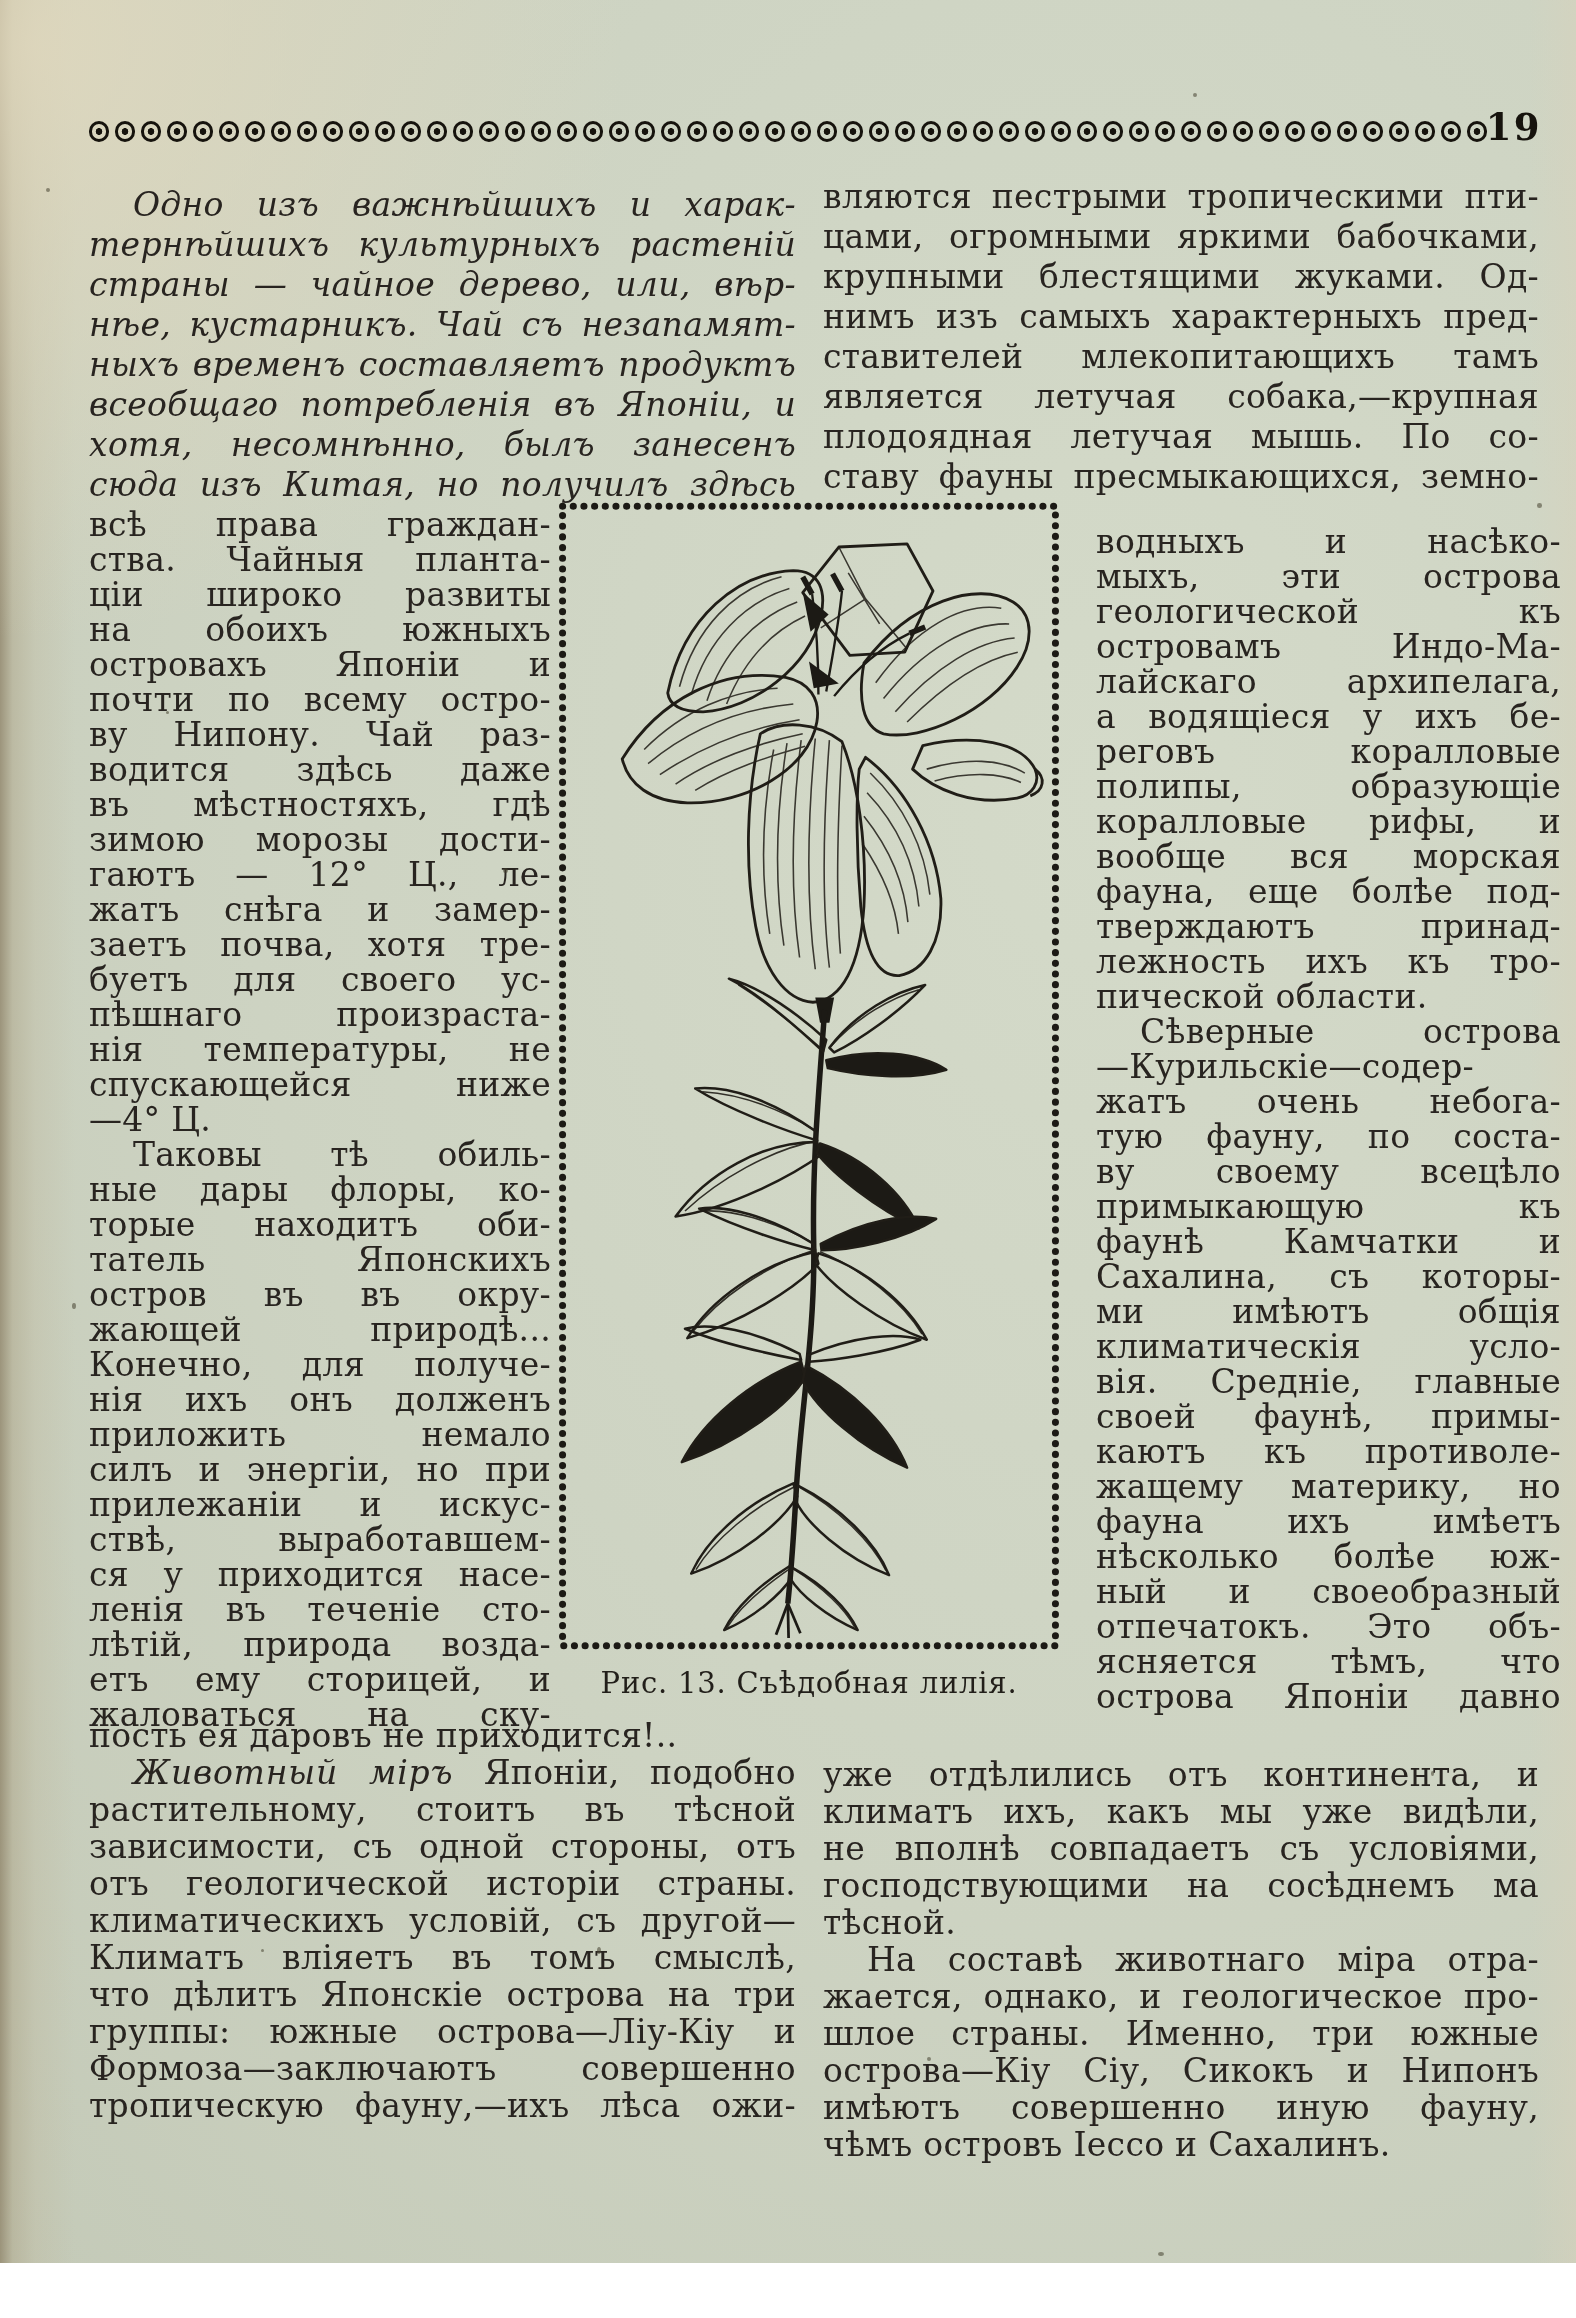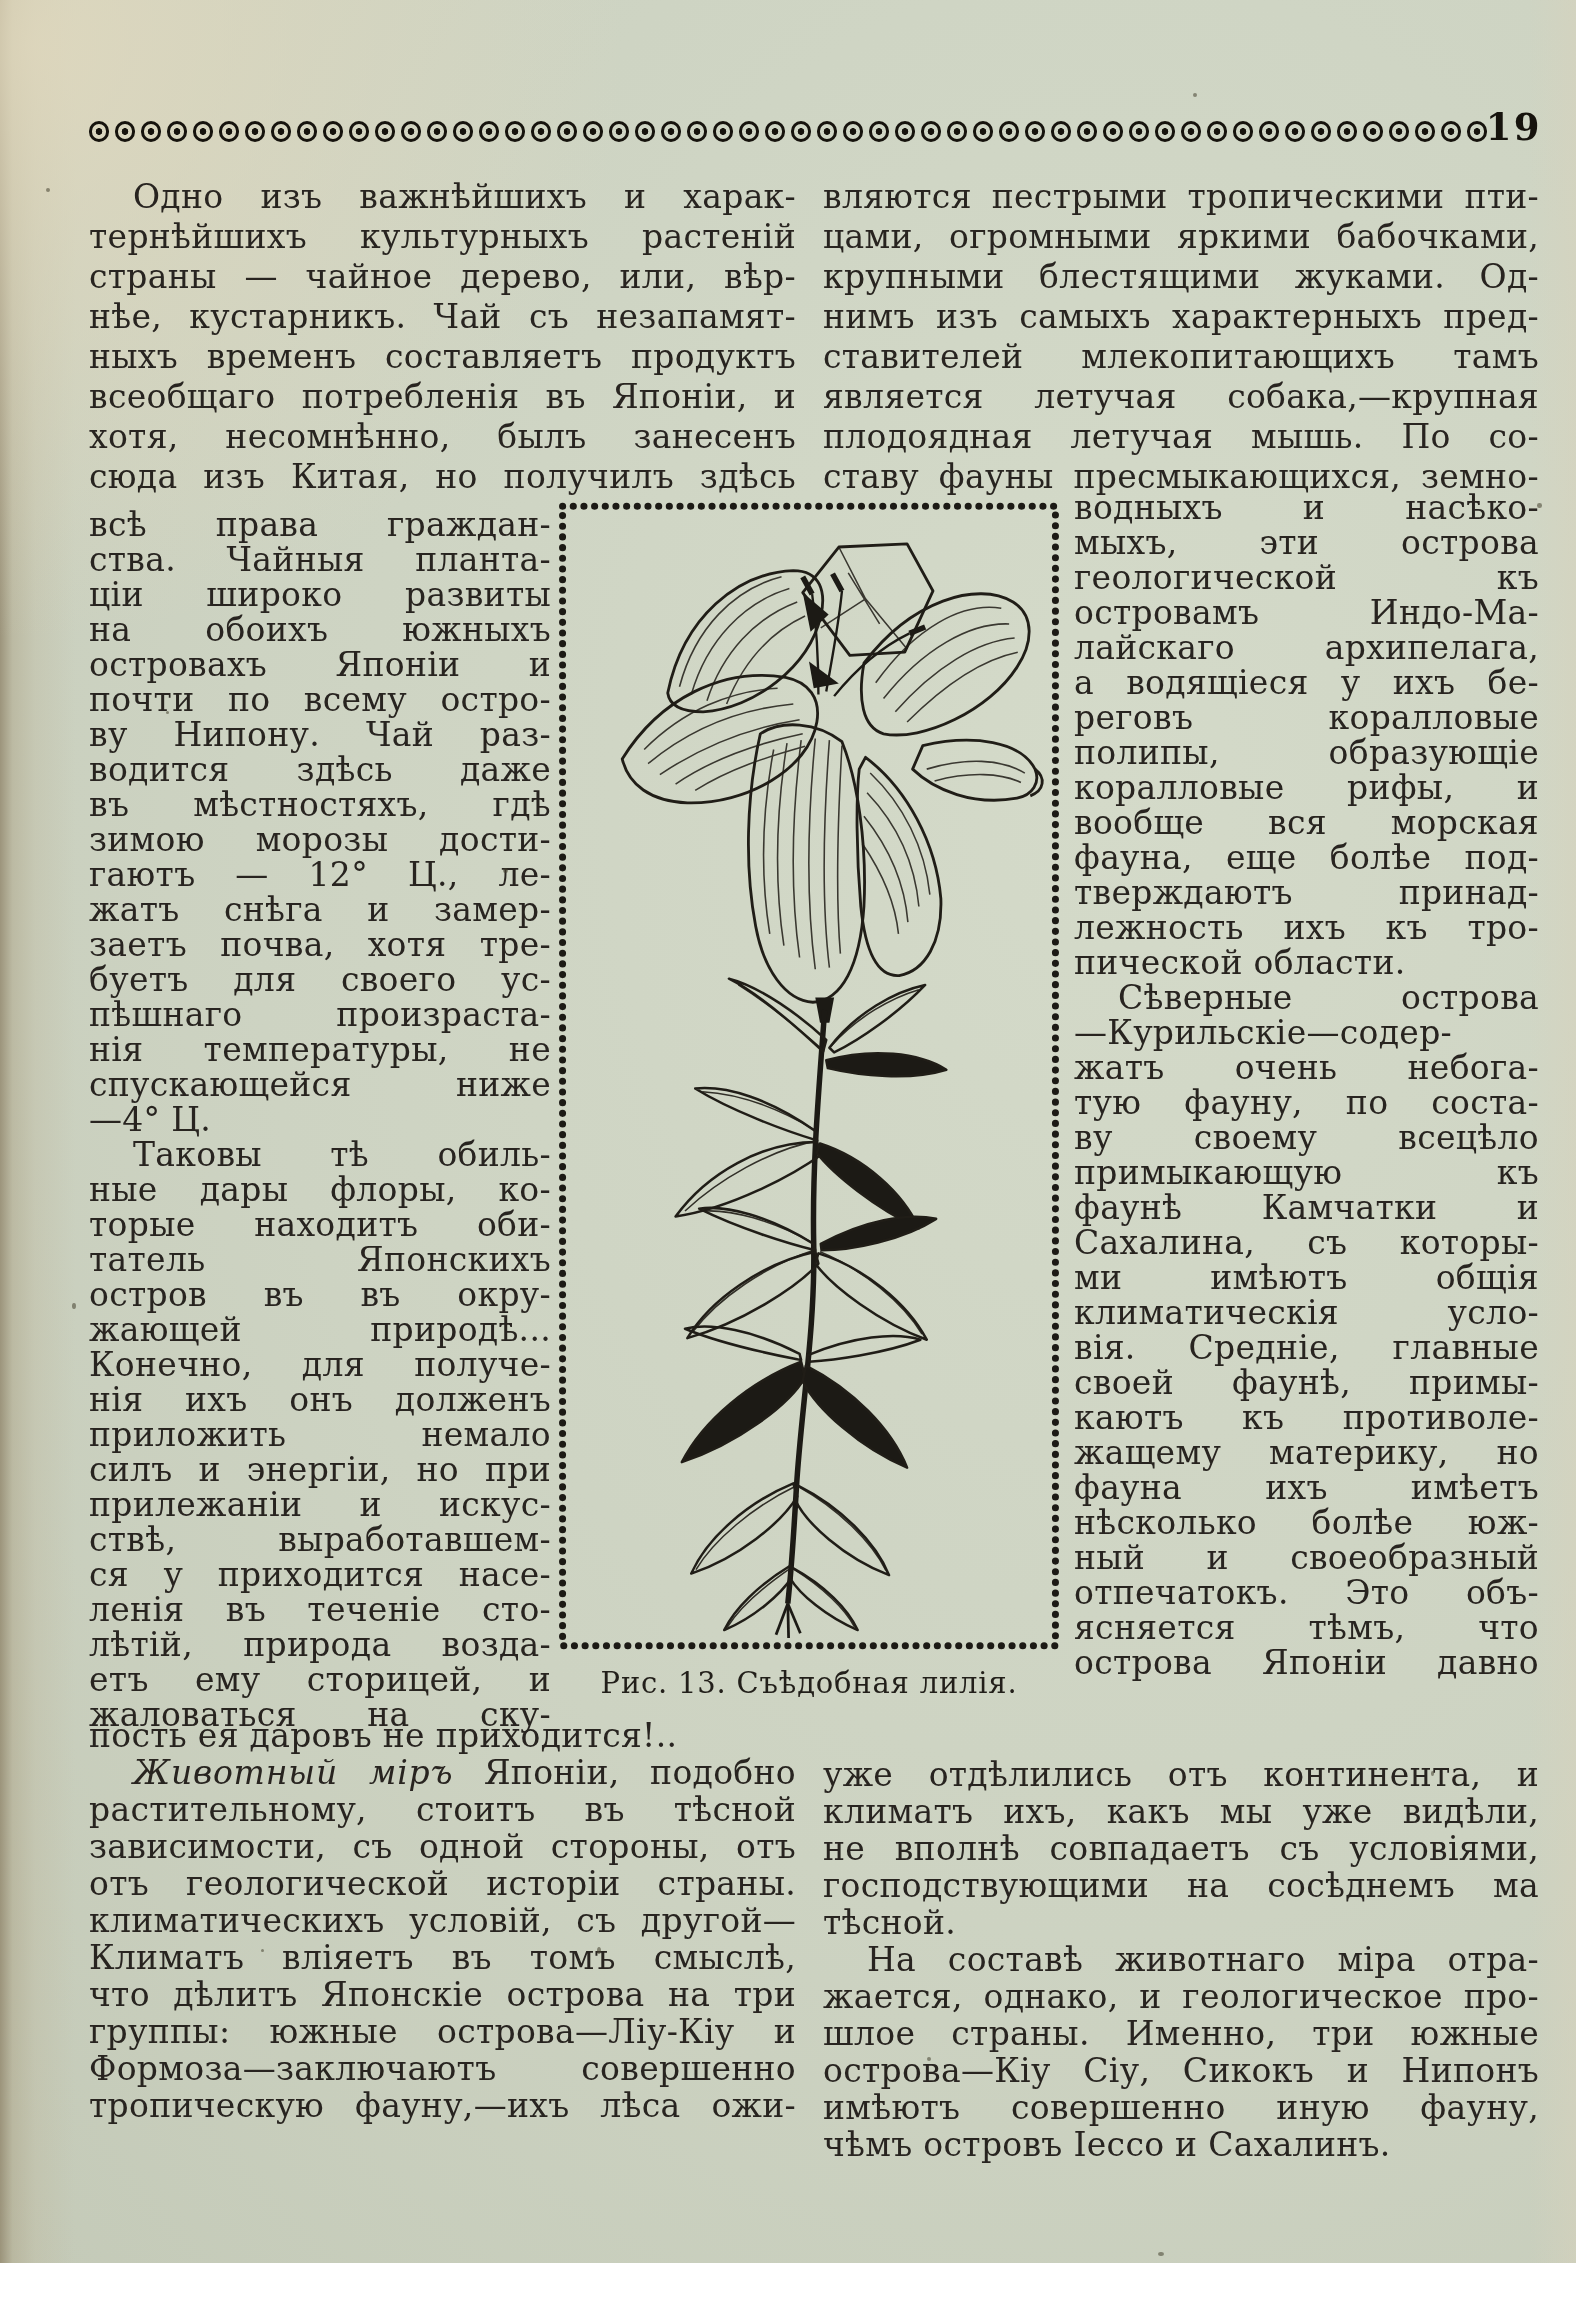--- a/index.html
+++ b/index.html
@@ -109,21 +109,21 @@
       <span class="ring"></span>
       <span class="ring"></span>
       <span class="ring"></span>
       <span class="ring"></span>
       <span class="ring"></span>
       <span class="ring"></span>
       <span class="ring"></span>
     </div>
   <div class="page-number">19</div>
 
-  <div class="tblock wide-l lh-top" style="top:177px;">
+  <div class="tblock wide-l lh-top" style="top:185px;font-style:italic;">
       <div class="line ind">Одно изъ важнѣйшихъ и харак-</div>
       <div class="line">тернѣйшихъ культурныхъ растеній</div>
       <div class="line">страны — чайное дерево, или, вѣр-</div>
       <div class="line">нѣе, кустарникъ. Чай съ незапамят-</div>
       <div class="line">ныхъ временъ составляетъ продуктъ</div>
       <div class="line">всеобщаго потребленія въ Японіи, и</div>
       <div class="line">хотя, несомнѣнно, былъ занесенъ</div>
       <div class="line">сюда изъ Китая, но получилъ здѣсь</div>
     </div>
   <div class="tblock narrow-l lh-side" style="top:507px;">
@@ -180,21 +180,21 @@
   <div class="tblock wide-r lh-top" style="top:177px;">
       <div class="line">вляются пестрыми тропическими пти-</div>
       <div class="line">цами, огромными яркими бабочками,</div>
       <div class="line">крупными блестящими жуками. Од-</div>
       <div class="line">нимъ изъ самыхъ характерныхъ пред-</div>
       <div class="line">ставителей млекопитающихъ тамъ</div>
       <div class="line">является летучая собака,—крупная</div>
       <div class="line">плодоядная летучая мышь. По со-</div>
       <div class="line">ставу фауны пресмыкающихся, земно-</div>
     </div>
-  <div class="tblock narrow-r lh-side" style="top:490px;">
+  <div class="tblock narrow-r lh-side" style="top:524px;margin-left:22px;">
       <div class="line">водныхъ и насѣко-</div>
       <div class="line">мыхъ, эти острова</div>
       <div class="line">геологической къ</div>
       <div class="line">островамъ Индо-Ма-</div>
       <div class="line">лайскаго архипелага,</div>
       <div class="line">а водящіеся у ихъ бе-</div>
       <div class="line">реговъ коралловые</div>
       <div class="line">полипы, образующіе</div>
       <div class="line">коралловые рифы, и</div>
       <div class="line">вообще вся морская</div>

